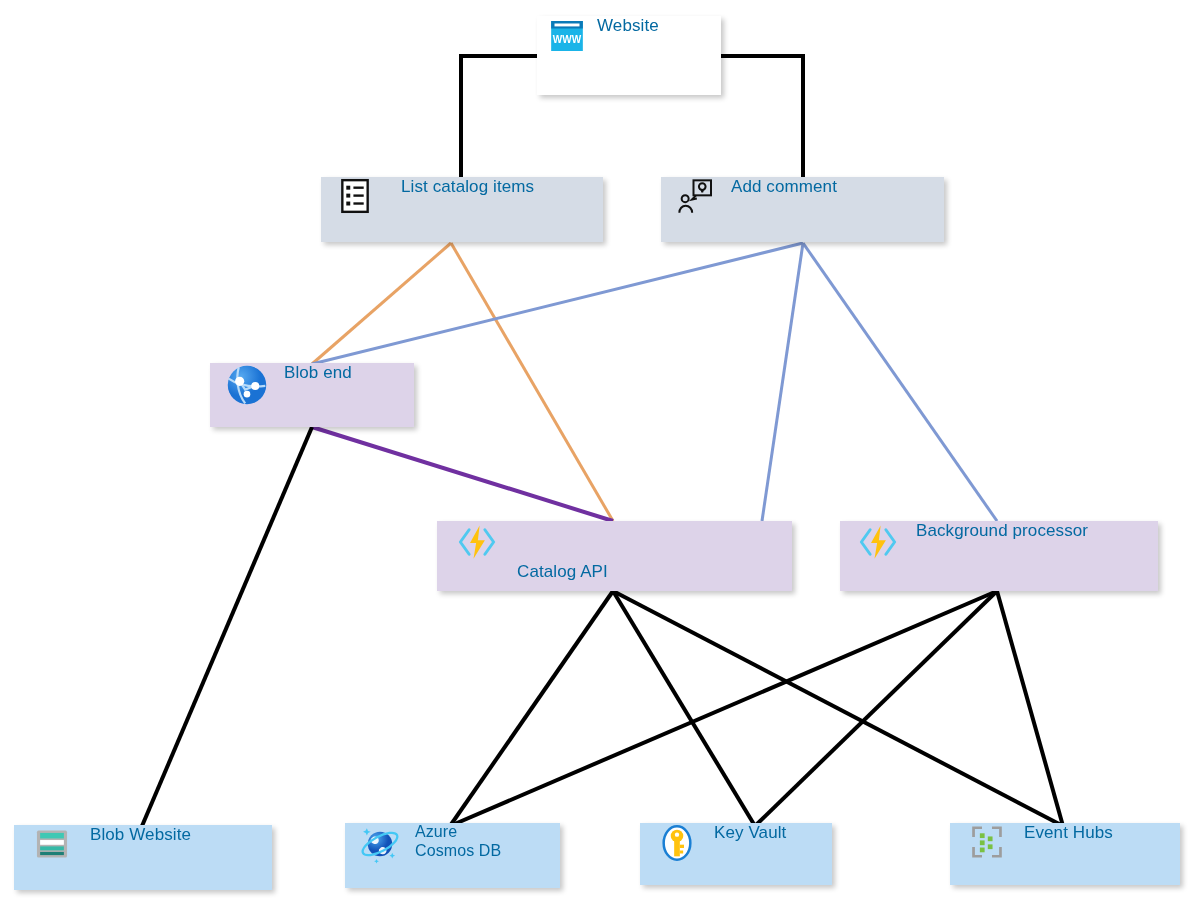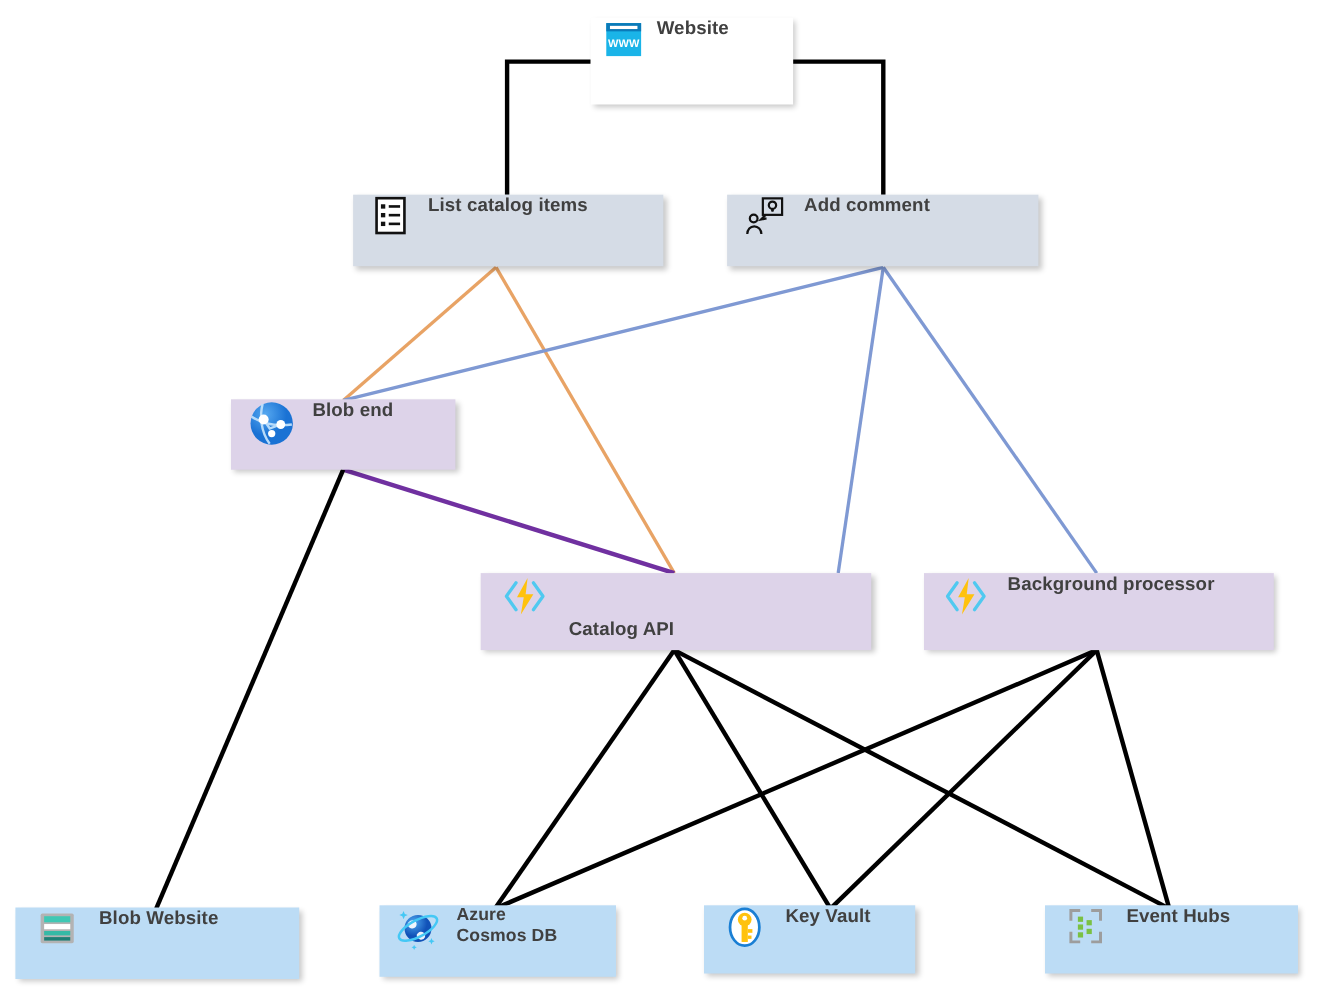--- a/index.html
+++ b/index.html
@@ -32,22 +32,22 @@
     box-shadow: 3px 3px 5px rgba(0,0,0,0.22);
     z-index: 5;
   }
   .node .ico {
     flex: 0 0 auto;
     display: flex;
     align-items: center;
     justify-content: center;
   }
   .node .lbl {
-    font-weight: bold;
-    color: #404040;
+    font-weight: normal;
+    color: #0369a1;
     letter-spacing: 0.1px;
     line-height: 1.18;
     white-space: pre-line;
   }
   
   .skin-white   { background: #ffffff; }
   .skin-usecase { background: #d5dce6; }
   .skin-compute { background: #ddd3e9; }
   .skin-service { background: #bcdcf5; }
 </style>
@@ -77,21 +77,21 @@
         <span class="ico" style="width: 60px;">
           <svg width="40" height="40" viewBox="0 0 48 48" xmlns="http://www.w3.org/2000/svg">
             <rect x="5" y="6" width="38" height="36" fill="#1ab4e8"></rect>
          <rect x="5" y="6" width="38" height="9" fill="#0b7ab8"></rect>
          <rect x="9" y="9" width="30" height="3.5" fill="#ffffff"></rect>
          <text x="24" y="32" font-family="Liberation Sans, sans-serif" font-size="12" font-weight="bold" fill="#ffffff" text-anchor="middle">WWW</text>
           </svg>
         </span>
         <span class="lbl" style="font-size: 17px;">Website</span>
       </div>
-      <div class="node skin-usecase" style="left: 321px; top: 177px; width: 282px; height: 65px;">
+      <div class="node skin-usecase" style="left: 321px; top: 177px; width: 282px; height: 65px; gap: 12px;">
         <span class="ico" style="width: 68px;">
           <svg width="38" height="38" viewBox="0 0 48 48" xmlns="http://www.w3.org/2000/svg">
             <rect x="8" y="4" width="32" height="40" fill="#ffffff" stroke="#111" stroke-width="3"></rect>
          <rect x="13" y="11" width="5" height="5" fill="#111"></rect>
          <rect x="13" y="21" width="5" height="5" fill="#111"></rect>
          <rect x="13" y="31" width="5" height="5" fill="#111"></rect>
          <rect x="22" y="12" width="13" height="3" fill="#111"></rect>
          <rect x="22" y="22" width="13" height="3" fill="#111"></rect>
          <rect x="22" y="32" width="13" height="3" fill="#111"></rect>
           </svg>

